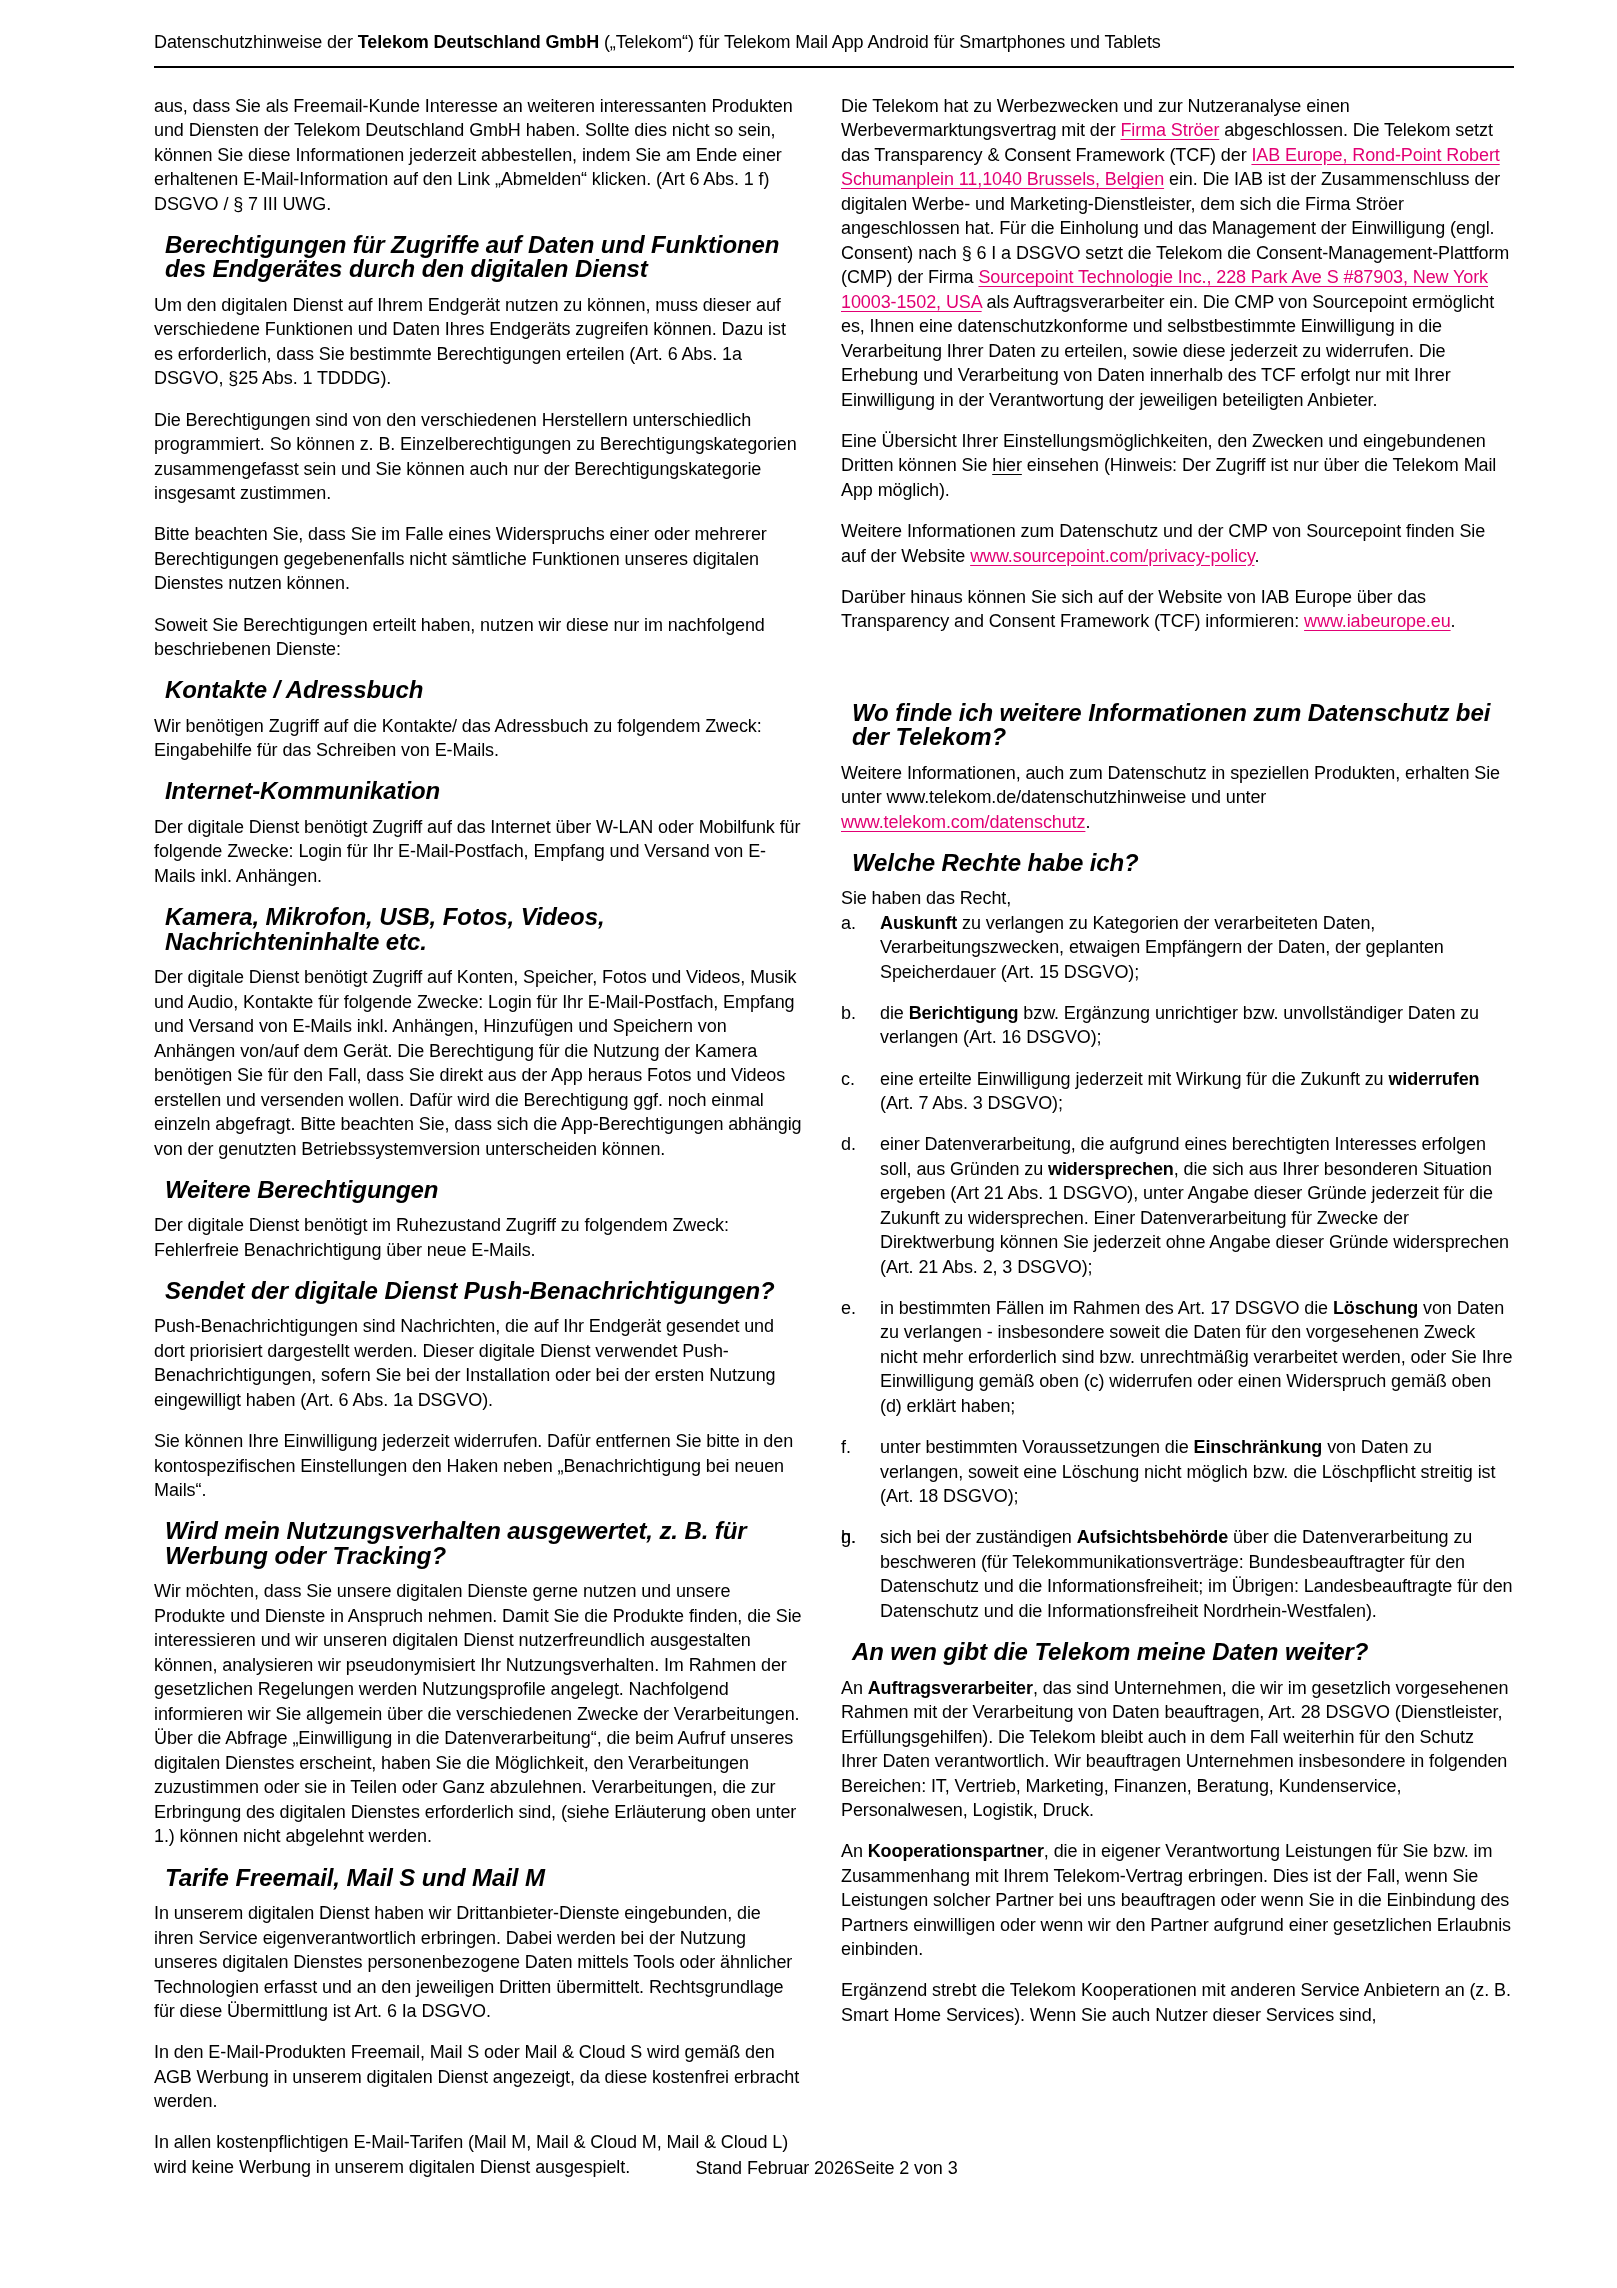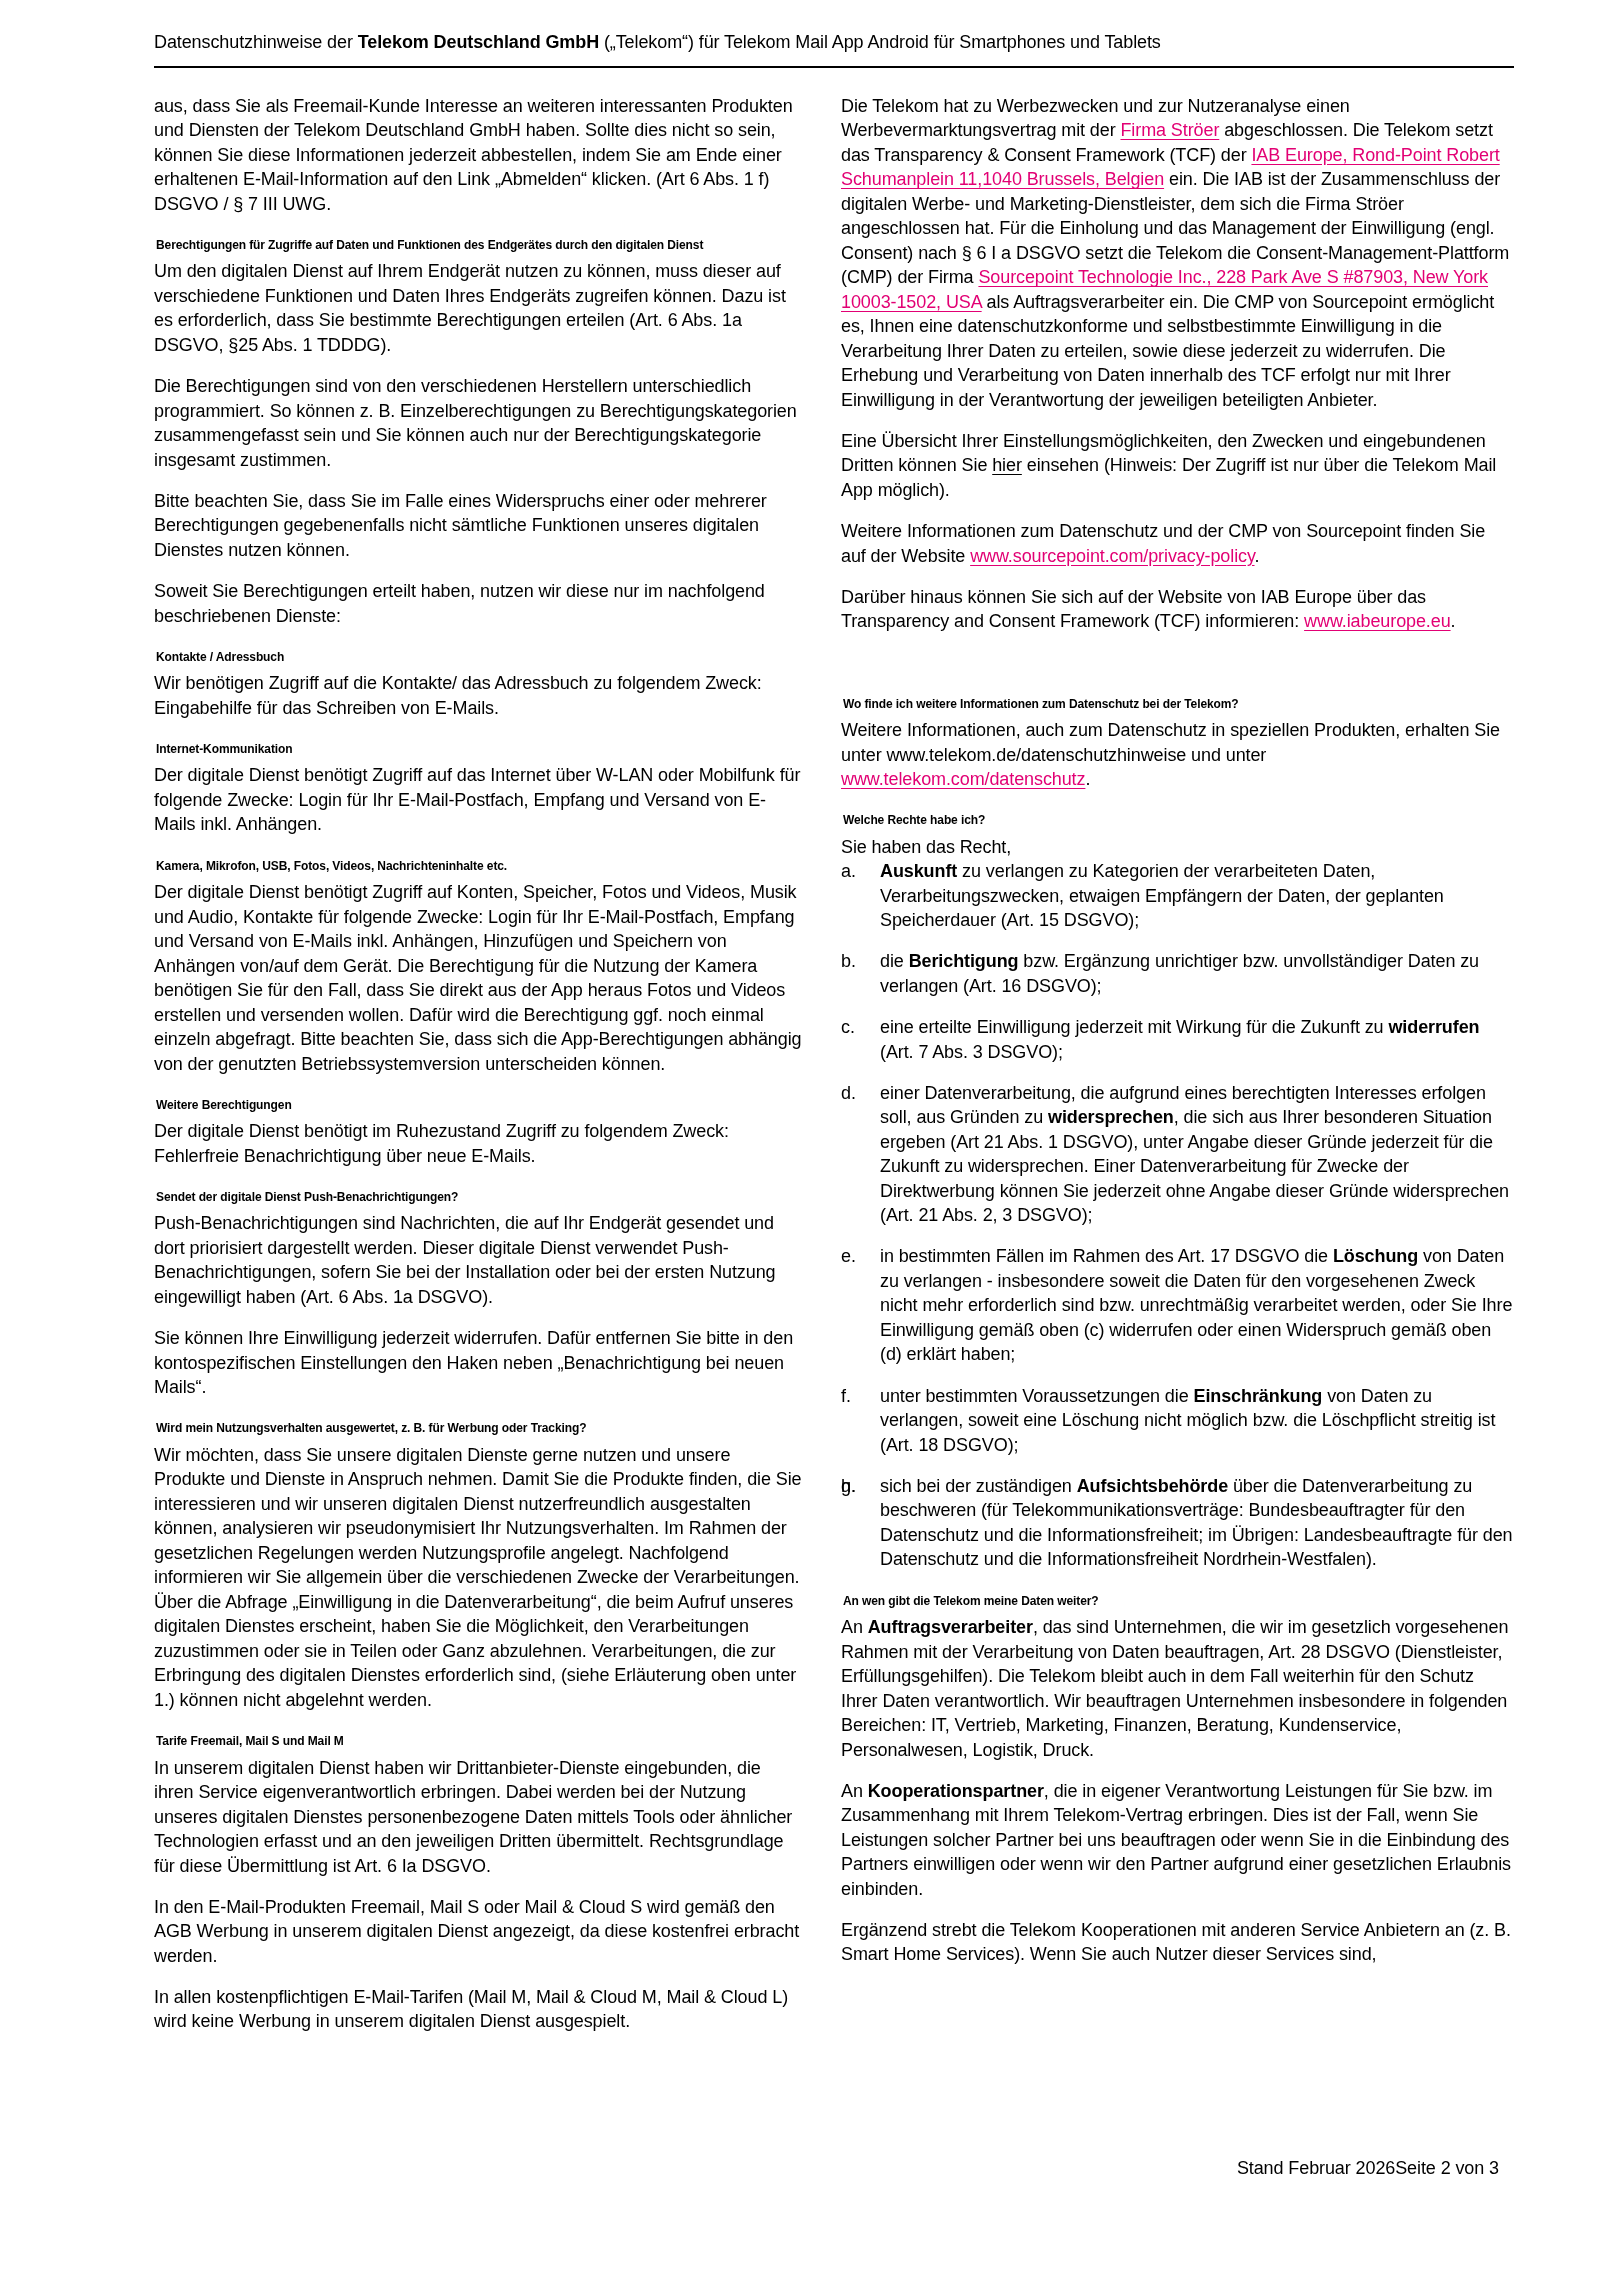--- a/index.html
+++ b/index.html
@@ -16,32 +16,32 @@
   }
   .content{position:absolute;left:154px;right:103px;top:0;}
   .doc-header{padding-top:30px;}
   .doc-header .header-line{font-size:18px;}
   .header-rule{border:none;border-top:2.5px solid #000;margin:11.8px 0 0 0;}
   .columns{display:flex;gap:37px;margin-top:25.5px;align-items:flex-start;}
   .col{min-width:0;}
   .col-left{width:650px;flex:0 0 650px;}
   .col-right{flex:1 1 auto;}
   .blk{margin:0 0 16.7px 0;}
-  .heading{font-size:12px;font-weight:bold;margin:2px;}
+  .heading{font-size:24px;font-weight:bold;margin:11px;font-style:italic;}
   .para{margin:0 0 16.7px 0;}
   .para.tight{margin-bottom:0;}
   .list-item{position:relative;padding-left:39px;margin:0 0 16.7px 0;}
   .list-marker{position:absolute;left:0;top:0;}
   .seg-b{font-weight:bold;}
   .seg-link{color:var(--accent,#e20074);text-decoration:underline;text-underline-offset:2.9px;cursor:pointer;}
   .seg-link-dark{color:#000;text-decoration:underline;text-underline-offset:2.9px;cursor:pointer;}
   .spacer{margin:0;}
   .doc-footer{
     position:absolute;left:154px;right:118px;top:2156px;
-    display:flex;justify-content:flex-end;
+    display:flex;justify-content:center;
     font-size:18px;
   }
 </style>
 </head>
 <body>
 
 <div class="page">
   <div class="content">
     <header class="doc-header">
       <div class="header-line" id="header-title"><span>Datenschutzhinweise der </span><span class="seg-b">Telekom Deutschland GmbH</span><span> („Telekom“) für Telekom Mail App Android für Smartphones und Tablets</span></div>

